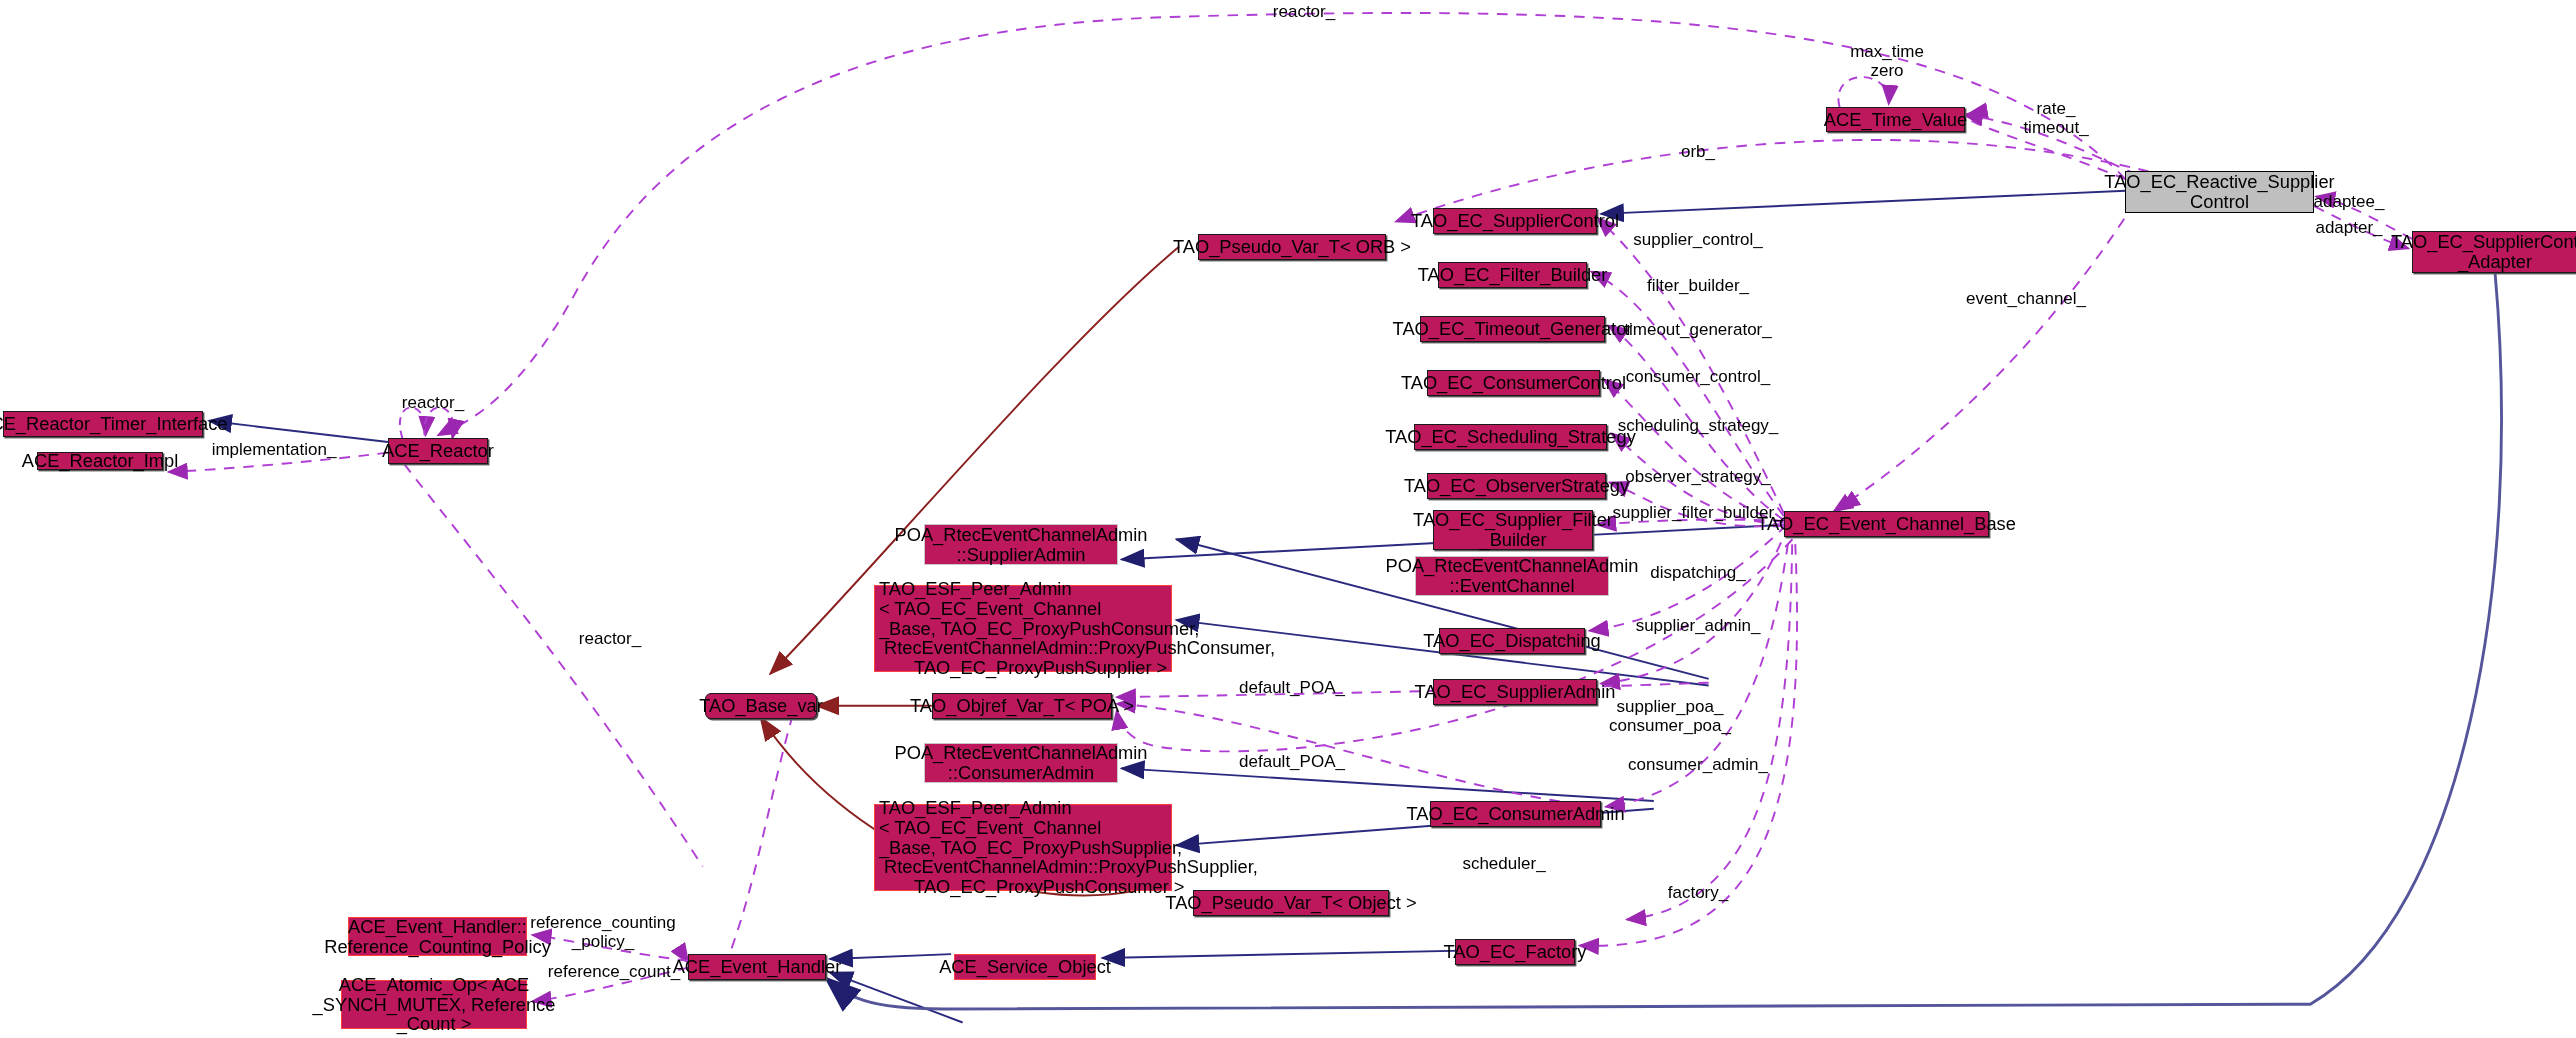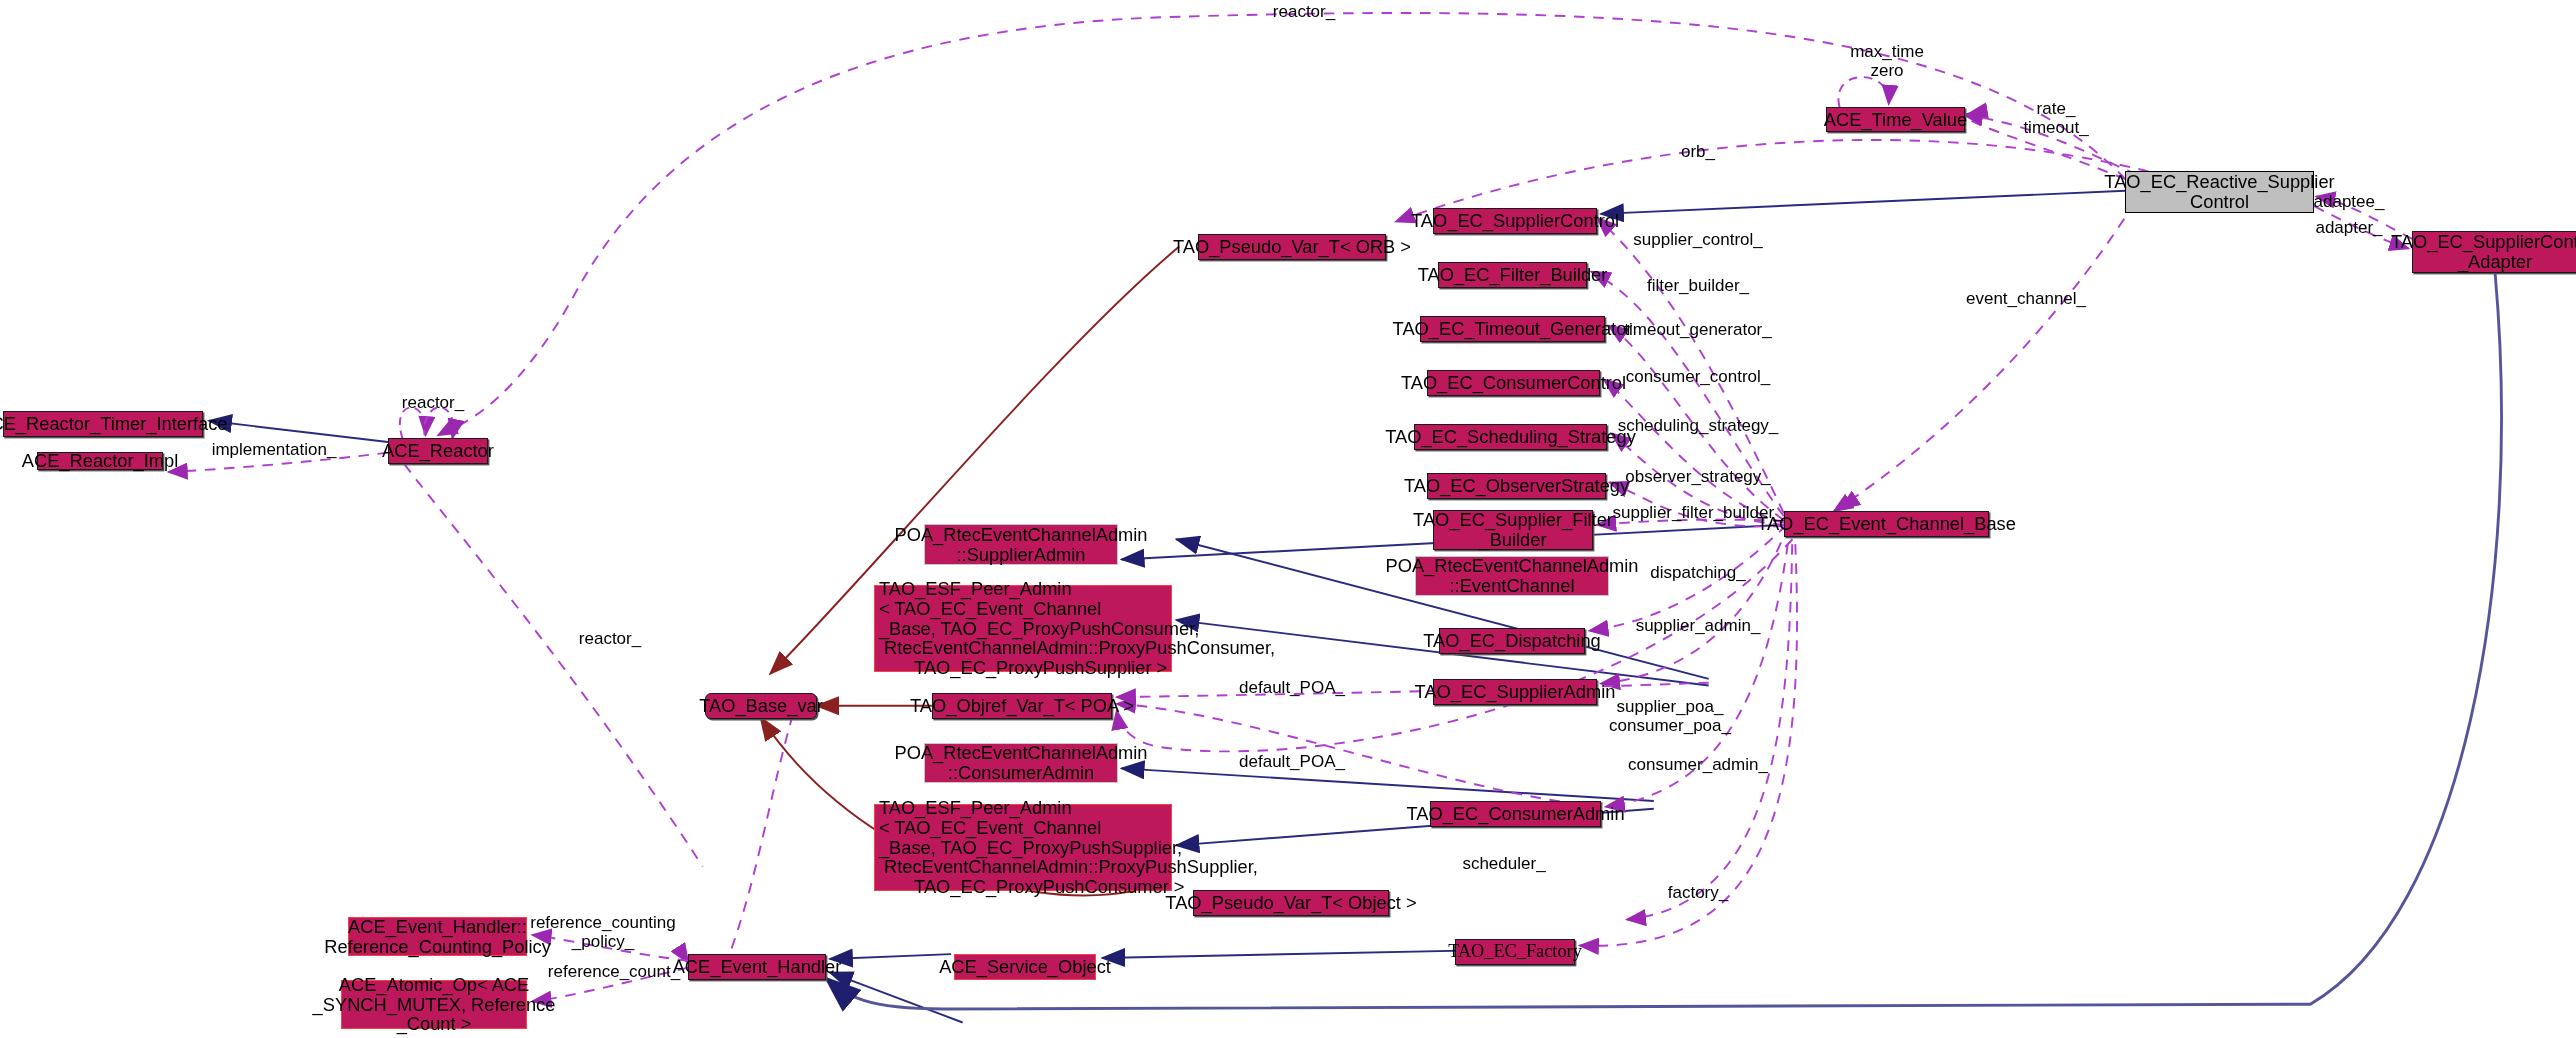--- a/index.html
+++ b/index.html
@@ -181,21 +181,21 @@
       <div class="node plainshadow" style="left: 2.9px; top: 411px; width: 200px; height: 26px;">ACE_Reactor_Timer_Interface</div>
       <div class="node plainshadow" style="left: 388px; top: 438px; width: 100px; height: 26px;">ACE_Reactor</div>
       <div class="node plainshadow" style="left: 37px; top: 452px; width: 126px; height: 18px;">ACE_Reactor_Impl</div>
       <div class="node red" style="left: 348px; top: 917px; width: 179px; height: 39px;">ACE_Event_Handler::
 Reference_Counting_Policy</div>
       <div class="node red" style="left: 341px; top: 980px; width: 186px; height: 49px;">ACE_Atomic_Op&lt; ACE
 _SYNCH_MUTEX, Reference
 _Count &gt;</div>
       <div class="node plainshadow" style="left: 688px; top: 954px; width: 138px; height: 26px;">ACE_Event_Handler</div>
       <div class="node red" style="left: 954px; top: 954px; width: 142px; height: 26px;">ACE_Service_Object</div>
-      <div class="node plainshadow" style="left: 1455px; top: 939px; width: 120px; height: 26px; font-family: Liberation Serif, serif;">TAO_EC_Factory</div>
+      <div class="node plainshadow" style="left: 1455px; top: 939px; width: 120px; height: 26px;">TAO_EC_Factory</div>
     </div>
 
   <div id="label-layer">
       <div class="edge-label" style="left: 1304px; top: 11.6px;">reactor_</div>
       <div class="edge-label" style="left: 1887px; top: 61px;">max_time
 zero</div>
       <div class="edge-label" style="left: 2056px; top: 118px;">rate_
 timeout_</div>
       <div class="edge-label" style="left: 1698px; top: 152px;">orb_</div>
       <div class="edge-label" style="left: 2349px; top: 202px;">adaptee_</div>

